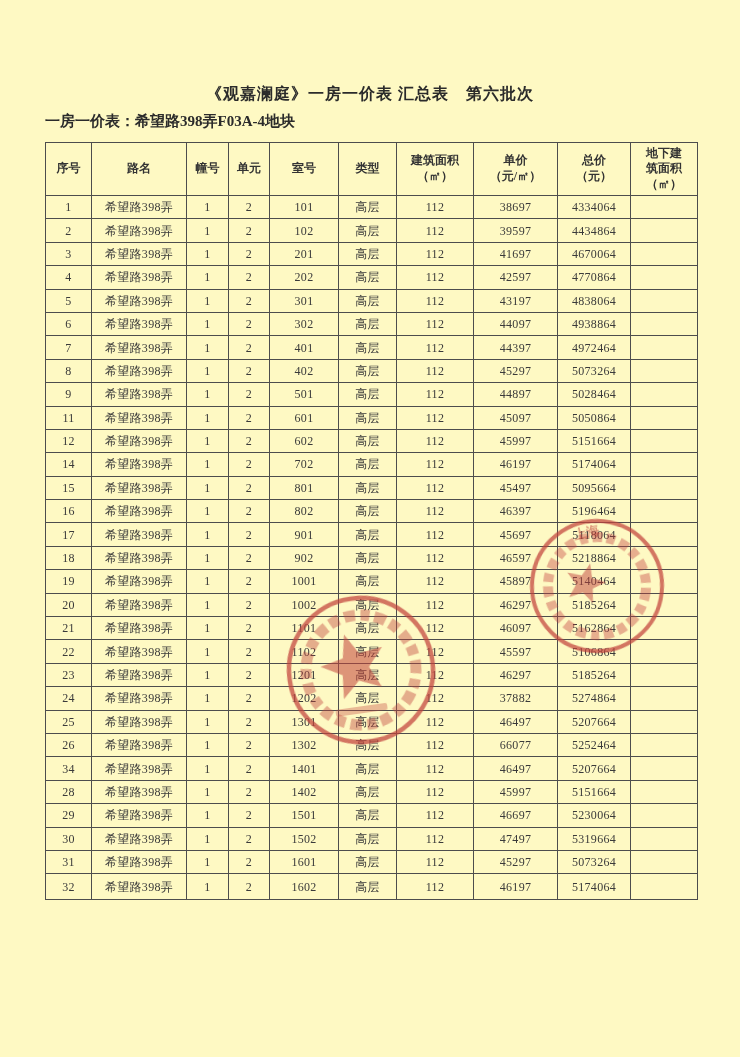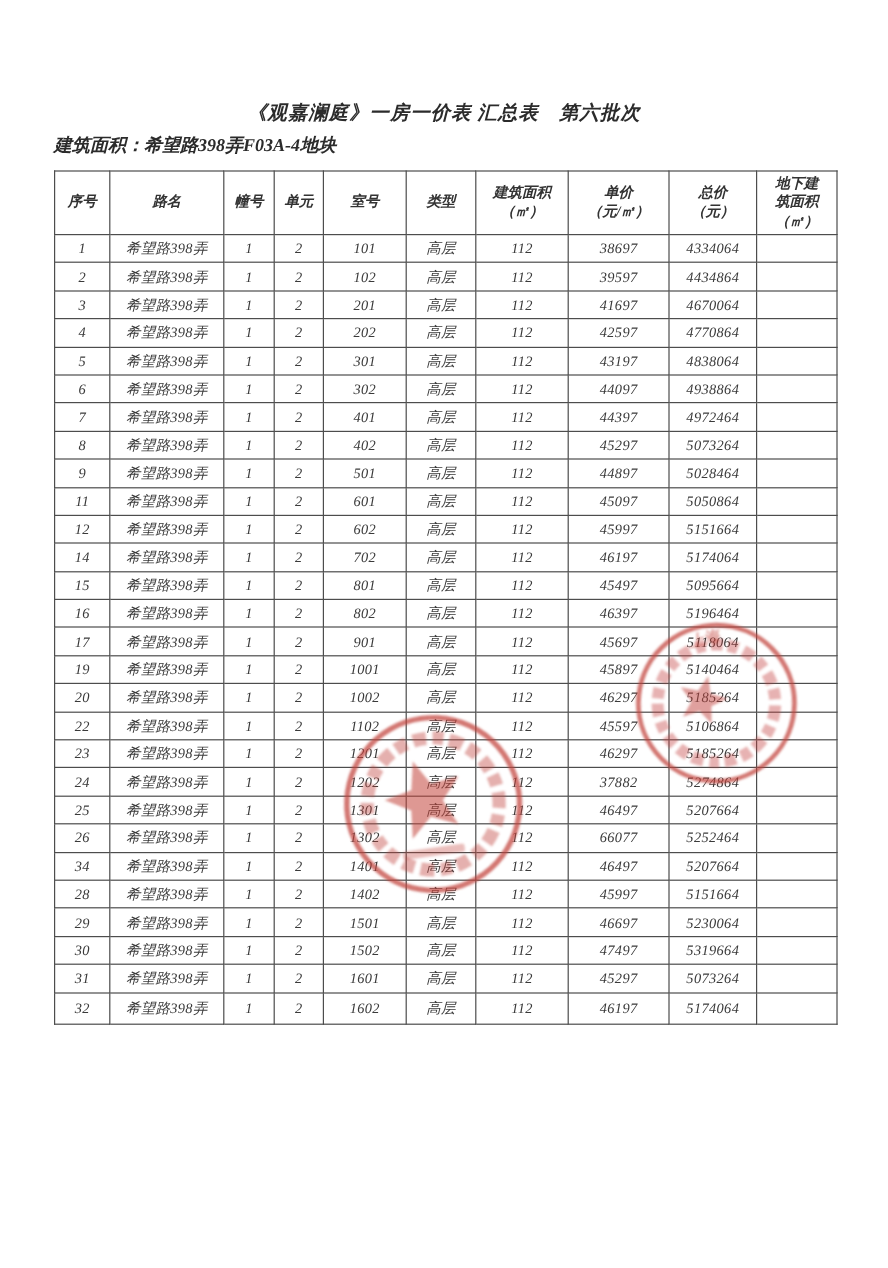--- a/index.html
+++ b/index.html
@@ -3,24 +3,23 @@
 <meta charset="utf-8">
 <style>
   * { margin: 0; padding: 0; box-sizing: border-box; }
   html, body { width: 740px; background: #e9e9e9; }
   body { font-family: "Liberation Serif", "DejaVu Serif", serif; }
 
   .page {
     position: relative;
     width: 740px;
     height: 1057px;
-    background: #ffffff;
+    background: #fef9c3;
     overflow: hidden;
     color: #3a3a3a;
-    font-style: italic;
   }
 
   .doc-title {
     position: absolute;
     top: 84px;
     left: 0;
     width: 740px;
     text-align: center;
     font-size: 16px;
     font-weight: bold;
@@ -85,21 +84,21 @@
     margin-top: 44px;
   }
 </style>
 </head>
 <body>
 
 <div class="page">
 
   <div class="doc-title">《观嘉澜庭》一房一价表 汇总表　第六批次</div>
 
-  <div class="doc-location">建筑面积：希望路398弄F03A-4地块</div>
+  <div class="doc-location">一房一价表：希望路398弄F03A-4地块</div>
 
   <table class="price-table">
     <colgroup>
       <col style="width:46px">
         <col style="width:95px">
         <col style="width:42px">
       <col style="width:41px">
         <col style="width:69px">
         <col style="width:58px">
       <col style="width:77px">
@@ -301,20 +300,32 @@
           <td>1</td>
           <td>2</td>
           <td>901</td>
           <td>高层</td>
           <td>112</td>
           <td>45697</td>
           <td>5118064</td>
           <td></td>
         </tr>
         <tr>
+          <td>18</td>
+          <td>希望路398弄</td>
+          <td>1</td>
+          <td>2</td>
+          <td>902</td>
+          <td>高层</td>
+          <td>112</td>
+          <td>46597</td>
+          <td>5218864</td>
+          <td></td>
+        </tr>
+        <tr>
           <td>19</td>
           <td>希望路398弄</td>
           <td>1</td>
           <td>2</td>
           <td>1001</td>
           <td>高层</td>
           <td>112</td>
           <td>45897</td>
           <td>5140464</td>
           <td></td>
@@ -322,20 +333,32 @@
         <tr>
           <td>20</td>
           <td>希望路398弄</td>
           <td>1</td>
           <td>2</td>
           <td>1002</td>
           <td>高层</td>
           <td>112</td>
           <td>46297</td>
           <td>5185264</td>
+          <td></td>
+        </tr>
+        <tr>
+          <td>21</td>
+          <td>希望路398弄</td>
+          <td>1</td>
+          <td>2</td>
+          <td>1101</td>
+          <td>高层</td>
+          <td>112</td>
+          <td>46097</td>
+          <td>5162864</td>
           <td></td>
         </tr>
         <tr>
           <td>22</td>
           <td>希望路398弄</td>
           <td>1</td>
           <td>2</td>
           <td>1102</td>
           <td>高层</td>
           <td>112</td>

